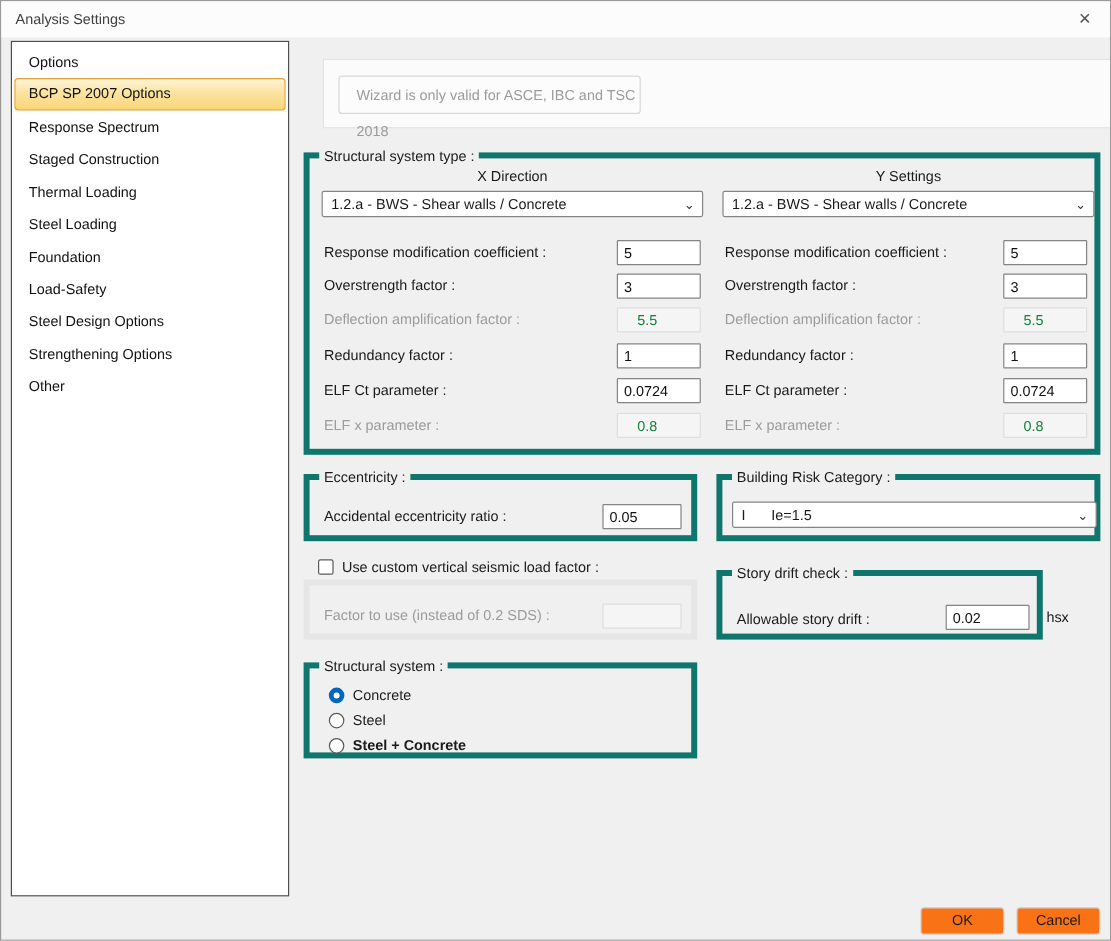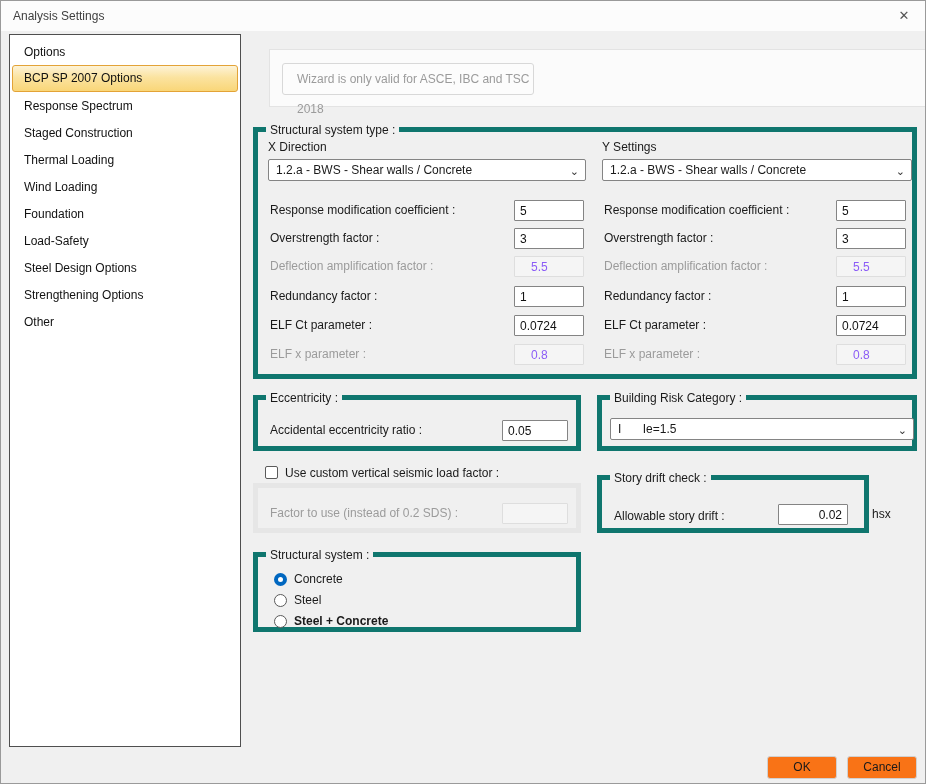--- a/index.html
+++ b/index.html
@@ -15,30 +15,30 @@
   .sidebar { position:absolute; left:8px; top:33px; width:232px; height:713px; background:#ffffff; border:1px solid #4f4f4f; padding-top:3px; }
   .side-item { height:27px; line-height:27px; padding-left:11px; margin:0 2px; color:#111; border:1px solid transparent; border-radius:3px; }
   .side-item.selected { background:linear-gradient(180deg,#fdf3d7 0%,#fbe3a0 45%,#f9d678 100%); border:1px solid #e3a337; line-height:25px; }
 
   .wizard-panel { position:absolute; left:268px; top:48px; width:664px; height:58px; background:#fbfbfb; border:1px solid #e3e3e3; }
   .wizard-note { position:absolute; left:12px; top:13px; width:252px; height:32px; line-height:30px; padding-left:14px; background:#fcfcfc; border:1px solid #d8d8d8; border-radius:3px; color:#9b9b9b; }
 
   .groupbox { position:absolute; border:5px solid #0f766e; }
   .gtitle { position:absolute; top:-9px; left:8px; background:#f0f0f0; padding:0 4px; color:#1a1a1a; white-space:nowrap; }
 
-  .colhdr { position:absolute; }
+  .colhdr { position:absolute; text-align:center; }
 
   .dropdown { position:absolute; height:22px; background:#fff; border:1px solid #848484; border-radius:2px; line-height:20px; padding:0 20px 0 7px; overflow:hidden; white-space:nowrap; }
   .chev { position:absolute; right:6px; top:1px; line-height:20px; font-size:11px; color:#333; }
 
   .lbl { position:absolute; line-height:21px; white-space:nowrap; }
   .dis { color:#9b9b9b; }
 
   .tinput { position:absolute; width:70px; height:21px; border:1px solid #848484; border-radius:1px; background:#fff; padding:0 5px; font:12px "Liberation Sans", sans-serif; color:#111; }
-  .tinput.disd { border-color:#dedede; background:#f5f5f5; color:#8b5cf6;padding-left:16px; }
+  .tinput.disd { border-color:#dedede; background:#f5f5f5; color:#15803d;padding-left:16px; }
 
   .cbox { position:absolute; width:13px; height:13px; background:#fff; border:1px solid #5a5a5a; border-radius:2px; }
 
   .optrow { position:absolute; left:16px; display:flex; align-items:center; gap:7px; height:16px; }
   .radio { width:13px; height:13px; border:1px solid #5a5a5a; border-radius:50%; background:#fff; flex:0 0 auto; }
   .radio.on { border:4px solid #0067c0; }
 
   .btn { position:absolute; width:70px; height:23px; background:#f97316; border:1px solid #d0d0d0; border-radius:3px; text-align:center; line-height:21px; color:#1a1a1a; }
 </style>
 </head>
@@ -50,21 +50,21 @@
     <div class="title">Analysis Settings</div>
     <div class="close">✕</div>
   </div>
 
   <div class="sidebar">
     <div class="side-item">Options</div>
     <div class="side-item selected">BCP SP 2007 Options</div>
     <div class="side-item">Response Spectrum</div>
     <div class="side-item">Staged Construction</div>
     <div class="side-item">Thermal Loading</div>
-    <div class="side-item">Wind Loading</div>
+    <div class="side-item">Steel Loading</div>
     <div class="side-item">Foundation</div>
     <div class="side-item">Load-Safety</div>
     <div class="side-item">Steel Design Options</div>
     <div class="side-item">Strengthening Options</div>
     <div class="side-item">Other</div>
   </div>
 
   <div class="wizard-panel">
     <div class="wizard-note">Wizard is only valid for ASCE, IBC and TSC 2018</div>
   </div>
@@ -140,21 +140,21 @@
   <span class="lbl" style="left:284px; top:462px;">Use custom vertical seismic load factor :</span>
 
   <div class="groupbox" style="left:252px; top:482px; width:328px; height:50px; border-color:#e6e6e6;">
     <span class="lbl dis" style="left:12px; top:15px;">Factor to use (instead of 0.2 SDS) :</span>
     <input class="tinput disd" style="left: 244px; top: 15px; width: 66px;" disabled="" value="">
   </div>
 
   <div class="groupbox" style="left:596px; top:474px; width:272px; height:58px;">
     <span class="gtitle">Story drift check :</span>
     <span class="lbl" style="left:12px; top:26px;">Allowable story drift :</span>
-    <input class="tinput" style="left: 176px; top: 24px; text-align: right;" value="0.02">
+    <input class="tinput" style="left: 186px; top: 24px;" value="0.02">
     <span class="lbl" style="left:270px; top:24px;">hsx</span>
   </div>
 
   <div class="groupbox" style="left:252px; top:551px; width:328px; height:80px;">
     <span class="gtitle">Structural system :</span>
     <div class="optrow" style="top:14px;">
       <span class="radio on"></span>
       <span>Concrete</span>
     </div>
     <div class="optrow" style="top:35px;">

